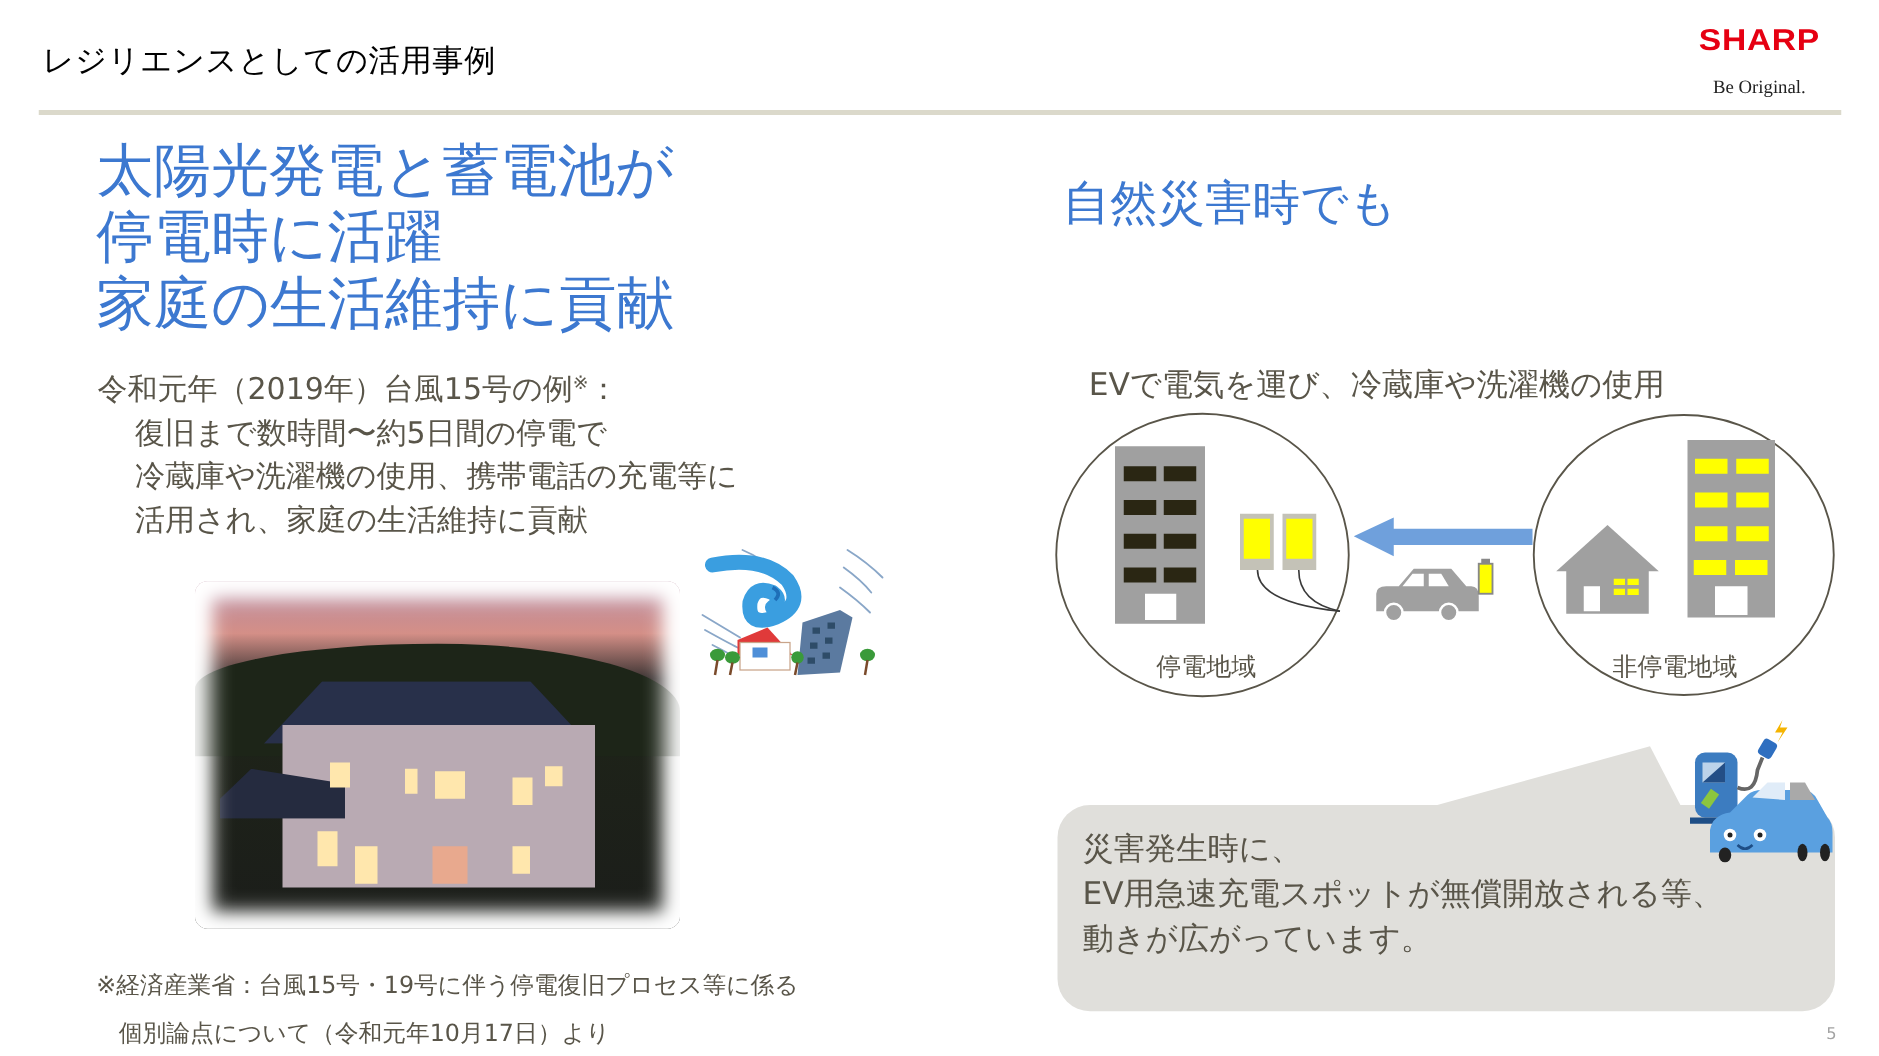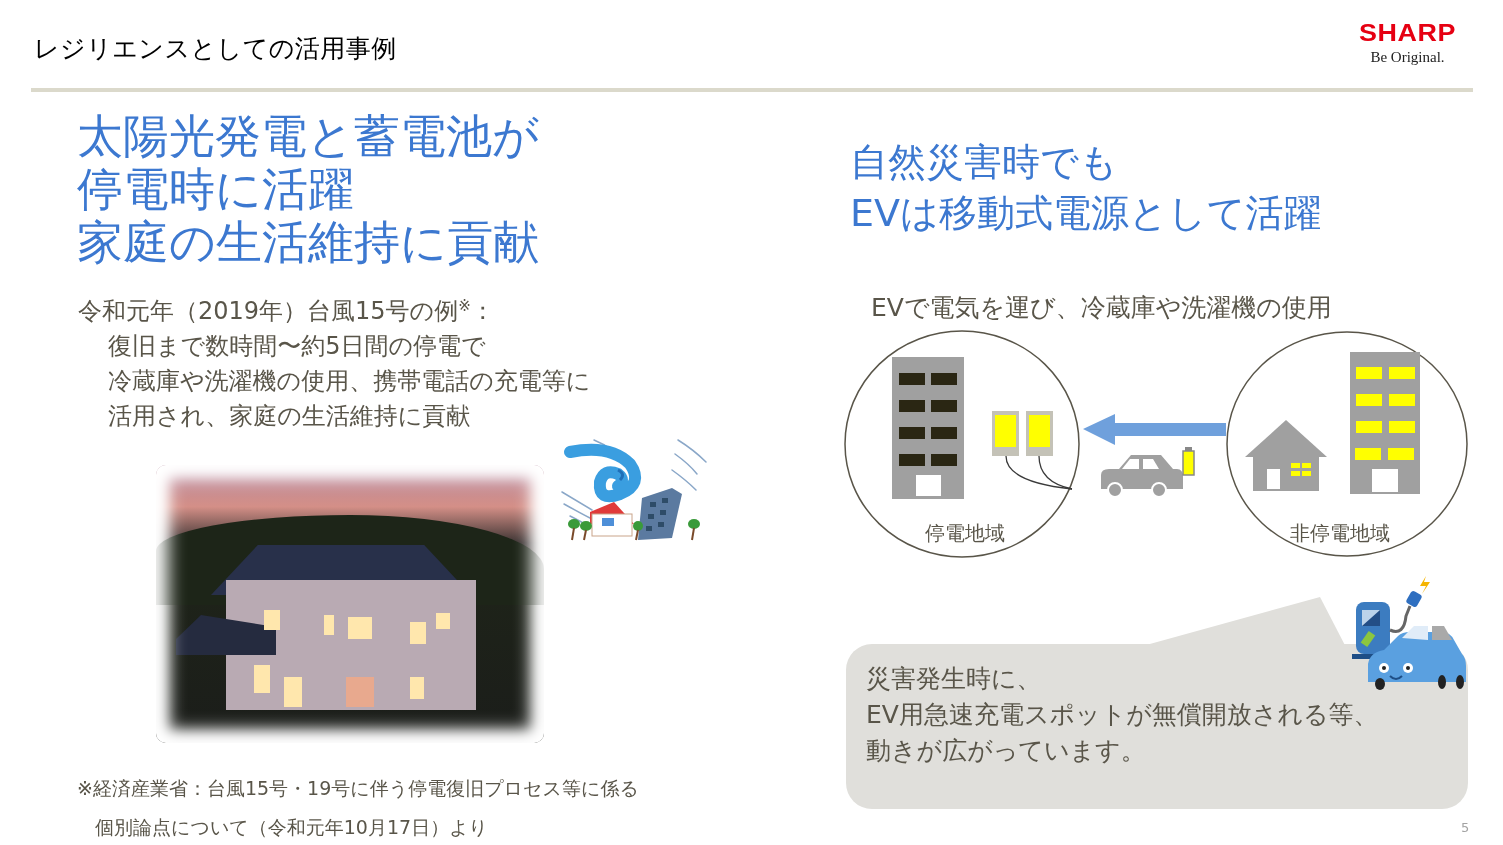--- a/index.html
+++ b/index.html
@@ -4,21 +4,21 @@
   <style>
     * { box-sizing: border-box; margin: 0; padding: 0; }
     html, body { width: 1503px; height: 845px; background: #ffffff; overflow: hidden; }
     body { position: relative; font-family: "DejaVu Sans", "Liberation Sans", sans-serif; color: #595549; }
 
     .header-title { position: absolute; left: 34px; top: 32px; font-size: 25px; color: #000000; letter-spacing: 0.5px; text-align: center; }
     .header-rule { position: absolute; left: 31px; top: 88px; width: 1442px; height: 4px; background: #dbd9cb; }
 
     .logo { position: absolute; left: 1340px; top: 20px; width: 135px; text-align: center; }
     .logo-brand { font-family: "Liberation Sans", sans-serif; font-weight: 900; font-size: 24px; color: #e60012; letter-spacing: 0.5px; line-height: 26px; transform: scaleX(1.12); display: block; }
-    .logo-tag { font-family: "Liberation Serif", serif; font-size: 15px; color: #222; display: block; margin-top: 3px; }
+    .logo-tag { font-family: "Liberation Serif", serif; font-size: 15px; color: #222; display: block; margin-top: 16px; }
 
     .left-heading { position: absolute; left: 77px; top: 110px; font-size: 46px; line-height: 53px; color: #3c78d0; font-weight: 500; }
     .left-body { position: absolute; left: 78px; top: 289px; font-size: 24px; line-height: 35px; color: #595549; }
     .left-body .indent { padding-left: 30px; }
     .left-body sup { font-size: 15px; vertical-align: 8px; }
 
     .photo { position: absolute; left: 156px; top: 465px; width: 388px; height: 278px; border-radius: 10px; overflow: hidden;
       background: linear-gradient(180deg, #b689a0 0%, #d48f87 15%, #3c3433 28%, #1e2319 45%, #1b1d1a 100%);
       box-shadow: 0 0 14px 8px rgba(255,255,255,0.9) inset; }
     .photo .hills { position: absolute; left: 0; top: 50px; width: 100%; height: 90px; background: #1d2518; border-radius: 50% 50% 0 0 / 40% 60% 0 0; }
@@ -125,21 +125,20 @@
     </g>
 </svg>
 
 <div class="footnote">
   <div>※経済産業省：台風15号・19号に伴う停電復旧プロセス等に係る</div>
   <div class="indent">個別論点について（令和元年10月17日）より</div>
 </div>
 
 <div class="right-heading">
   <div>自然災害時でも</div>
-  <div>EVは移動式電源として活躍</div>
 </div>
 
 <div class="right-sub">EVで電気を運び、冷蔵庫や洗濯機の使用</div>
 
 <div class="diagram">
   <svg width="640" height="240" viewBox="0 0 640 240">
 
     <ellipse cx="122" cy="120" rx="117" ry="113" fill="none" stroke="#595549" stroke-width="1.5"></ellipse>
     <rect x="52" y="33" width="72" height="142" fill="#a0a0a0"></rect>
     <g fill="#2a2613">

